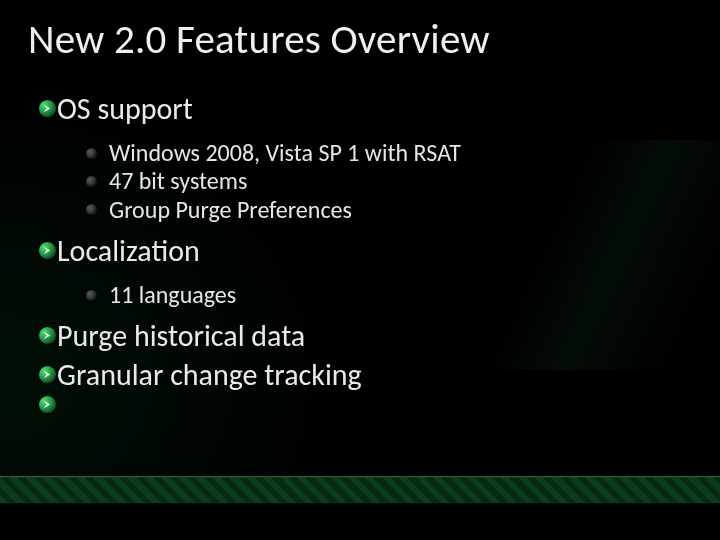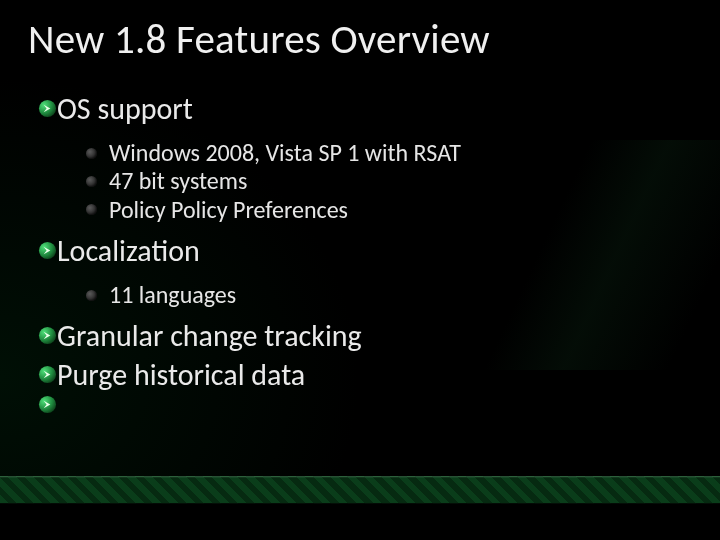--- a/index.html
+++ b/index.html
@@ -114,21 +114,21 @@
     pointer-events: none;
   }
 </style>
 </head>
 <body>
 
 <div class="slide">
 
   <div class="sweep"></div>
 
-  <h1 class="title">New 1.8 Features Overview</h1>
+  <h1 class="title">New 2.0 Features Overview</h1>
 
   <div class="content">
 
     <div class="block">
       <div class="l1">
         <span class="bullet1">
           <svg viewBox="0 0 20 20">
               <defs>
                 <radialGradient id="g1" cx="30%" cy="30%" r="80%">
                   <stop offset="0%" stop-color="#4fe07a"></stop>
@@ -146,21 +146,21 @@
         <div class="l2">
           <span class="bullet2"></span>
           <span class="l2-text">Windows 2008, Vista SP 1 with RSAT</span>
         </div>
         <div class="l2">
           <span class="bullet2"></span>
           <span class="l2-text">47 bit systems</span>
         </div>
         <div class="l2">
           <span class="bullet2"></span>
-          <span class="l2-text">Policy Policy Preferences</span>
+          <span class="l2-text">Group Purge Preferences</span>
         </div>
       </div>
     </div>
 
     <div class="block">
       <div class="l1">
         <span class="bullet1">
           <svg viewBox="0 0 20 20">
               <circle cx="10" cy="10" r="9" fill="url(#g1)"></circle>
               <path d="M6 6 L13 10 L6 14 L9 10 Z" fill="#e8ffe8"></path>
@@ -176,31 +176,31 @@
       </div>
     </div>
 
     <div class="l1">
       <span class="bullet1">
         <svg viewBox="0 0 20 20">
             <circle cx="10" cy="10" r="9" fill="url(#g1)"></circle>
             <path d="M6 6 L13 10 L6 14 L9 10 Z" fill="#e8ffe8"></path>
           </svg>
       </span>
-      <span class="l1-text">Granular change tracking</span>
+      <span class="l1-text">Purge historical data</span>
     </div>
 
     <div class="l1">
       <span class="bullet1">
         <svg viewBox="0 0 20 20">
             <circle cx="10" cy="10" r="9" fill="url(#g1)"></circle>
             <path d="M6 6 L13 10 L6 14 L9 10 Z" fill="#e8ffe8"></path>
           </svg>
       </span>
-      <span class="l1-text">Purge historical data</span>
+      <span class="l1-text">Granular change tracking</span>
     </div>
 
     <div class="l1">
       <span class="bullet1">
         <svg viewBox="0 0 20 20">
             <circle cx="10" cy="10" r="9" fill="url(#g1)"></circle>
             <path d="M6 6 L13 10 L6 14 L9 10 Z" fill="#e8ffe8"></path>
           </svg>
       </span>
     </div>

